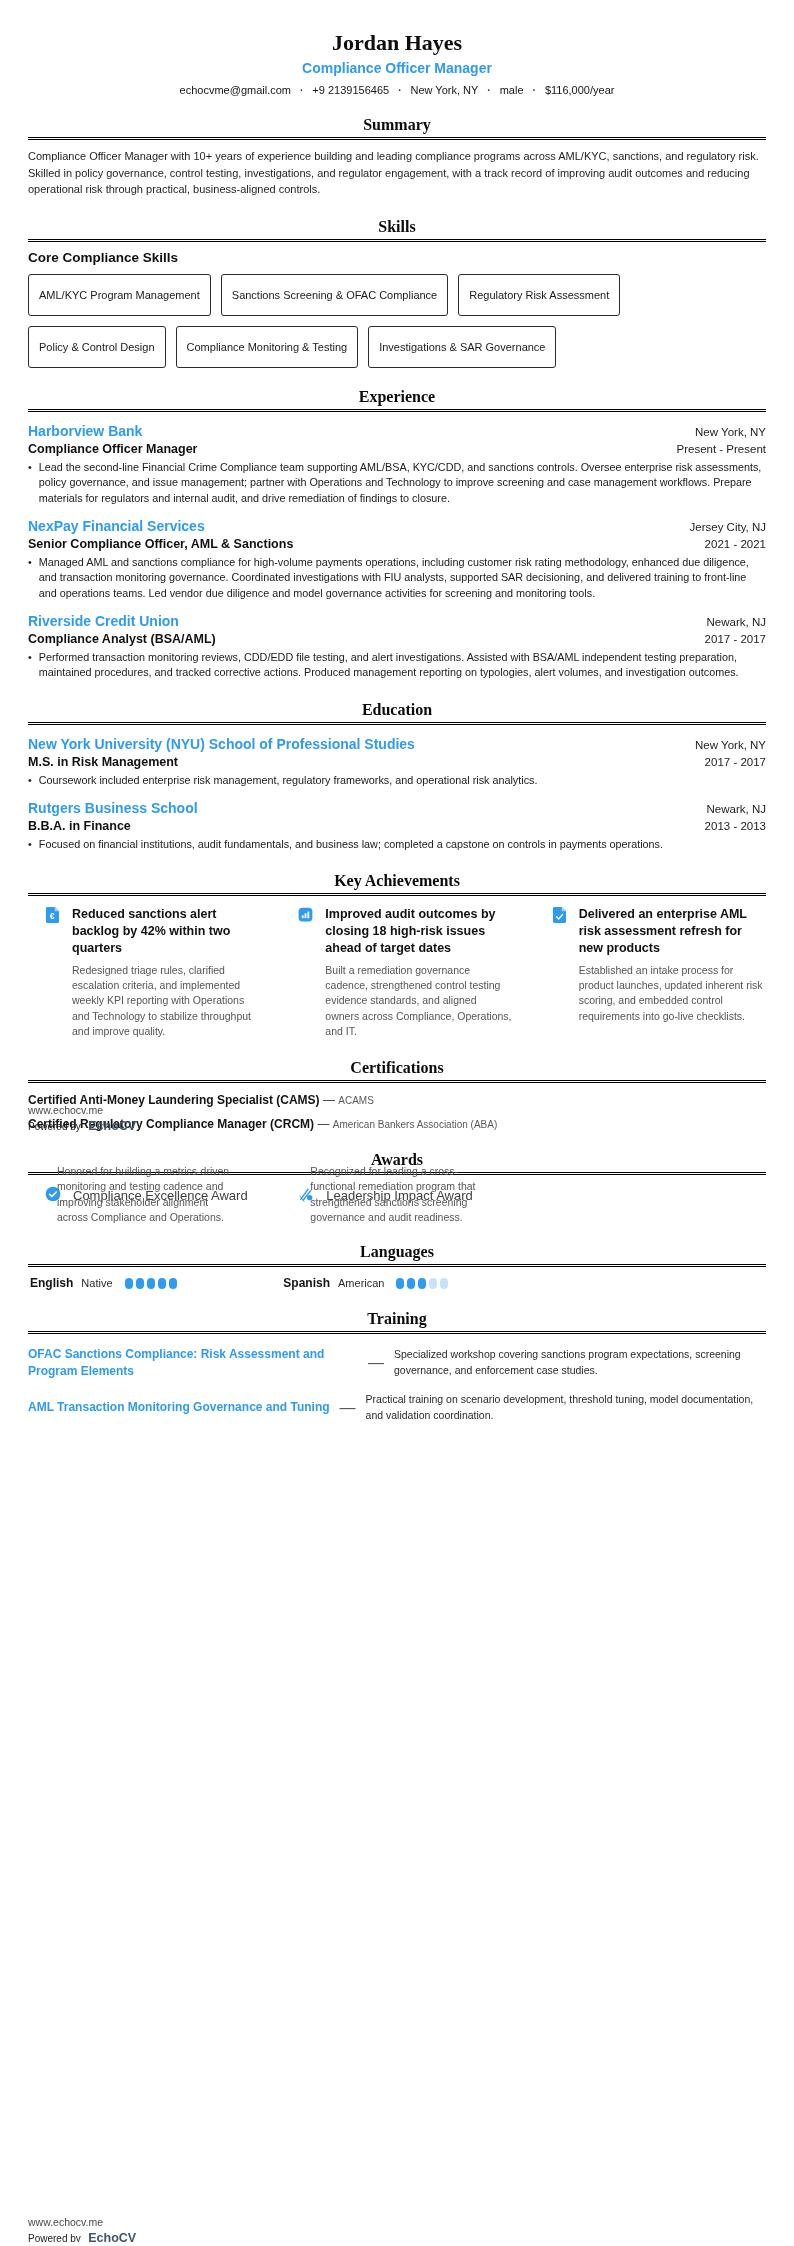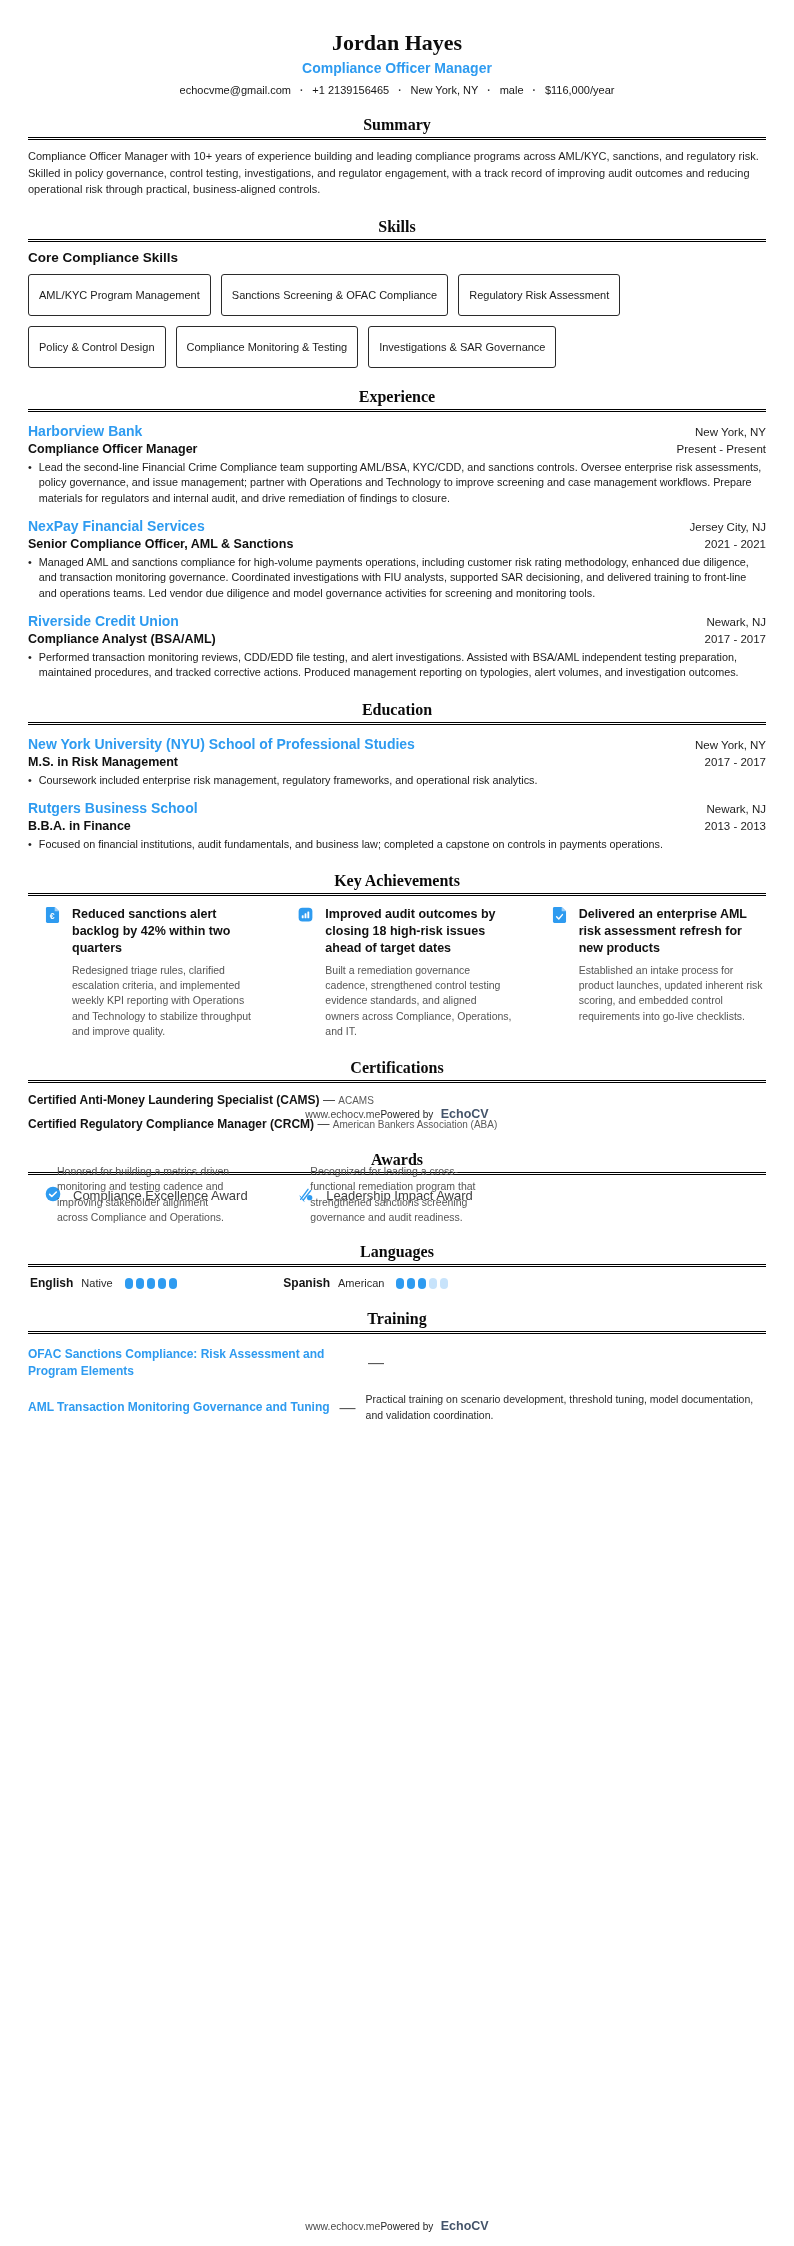--- a/index.html
+++ b/index.html
@@ -57,41 +57,41 @@
   .lang-level{font-size:11px;color:#2a2a2a;}
   .dots{display:flex;gap:3px;margin-left:4px;}
   .dot{width:8px;height:11px;border-radius:4px;background:#c7e3fb;}
   .dot.filled{background:var(--blue);}
 
   .tr-item{display:flex;align-items:center;gap:10px;margin-top:12px;}
   .tr-title{color:var(--blue);font-size:12px;font-weight:700;line-height:1.4;flex:0 1 auto;max-width:330px;}
   .tr-dash{color:#555;flex:none;}
   .tr-desc{flex:1;font-size:10.5px;line-height:1.5;color:#2a2a2a;}
 
-  .pfoot{position:absolute;left:28px;right:28px;display:flex;justify-content:center;align-items:baseline;}
+  .pfoot{position:absolute;left:28px;right:28px;display:flex;justify-content:center;align-items:baseline;flex-direction:column;}
   .pfoot.f1{top:1104px;}
   .pfoot.f2{top:2216px;}
   .site{font-size:10.5px;color:#4a4a4a;text-decoration:none;}
   .powered{font-size:10px;color:#222;}
   .brand{font-size:12.5px;font-weight:700;color:#44546a;margin-left:3px;text-decoration:none;}
 
   .page2{position:absolute;top:1164px;left:28px;right:28px;}
   .sec-tight{margin-top:18px;}
 </style>
 </head>
 <body>
 
 <div class="page">
   <div class="content">
 
     <div class="hdr">
       <div class="hdr-name">Jordan Hayes</div>
       <div class="hdr-title">Compliance Officer Manager</div>
       <div class="hdr-contact">
-        <span>echocvme@gmail.com</span><span class="sep">·</span><span>+1 2139156465</span><span class="sep">·</span><span>New York, NY</span><span class="sep">·</span><span>male</span><span class="sep">·</span><span>$116,000/year</span>
+        <span>echocvme@gmail.com</span><span class="sep">·</span><span>+9 2139156465</span><span class="sep">·</span><span>New York, NY</span><span class="sep">·</span><span>male</span><span class="sep">·</span><span>$116,000/year</span>
       </div>
     </div>
 
     <div class="sec">
       <div class="sec-title">Summary</div>
       <div class="sec-rule"></div>
       <div class="summary-text">Compliance Officer Manager with 10+ years of experience building and leading compliance programs across AML/KYC, sanctions, and regulatory risk. Skilled in policy governance, control testing, investigations, and regulator engagement, with a track record of improving audit outcomes and reducing operational risk through practical, business-aligned controls.</div>
     </div>
 
     <div class="sec">
@@ -329,20 +329,21 @@
         </div>
       </div>
     </div>
 
     <div class="sec">
       <div class="sec-title">Training</div>
       <div class="sec-rule"></div>
       <div class="tr-item">
         <span class="tr-title">OFAC Sanctions Compliance: Risk Assessment and Program Elements</span>
         <span class="tr-dash">—</span>
+        <span class="tr-desc">Specialized workshop covering sanctions program expectations, screening governance, and enforcement case studies.</span>
       </div>
       <div class="tr-item">
         <span class="tr-title">AML Transaction Monitoring Governance and Tuning</span>
         <span class="tr-dash">—</span>
         <span class="tr-desc">Practical training on scenario development, threshold tuning, model documentation, and validation coordination.</span>
       </div>
     </div>
 
   </div>
 

